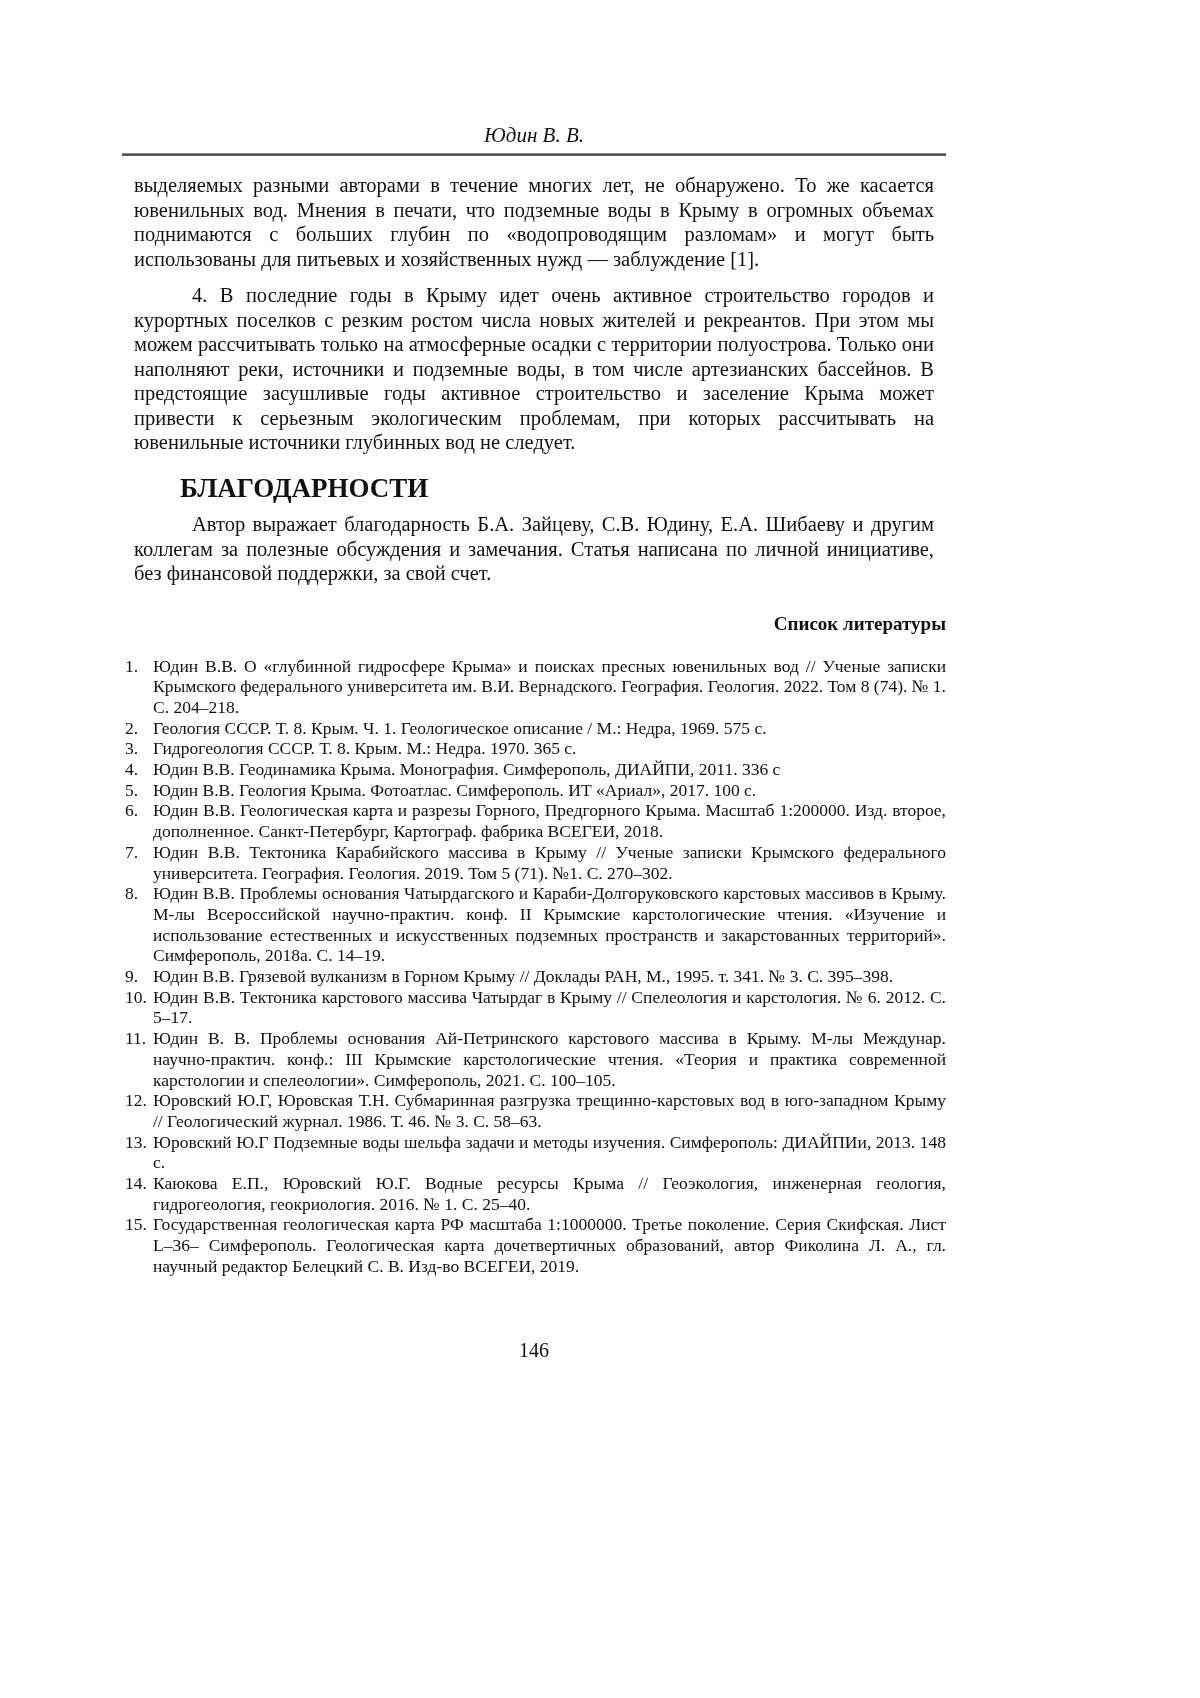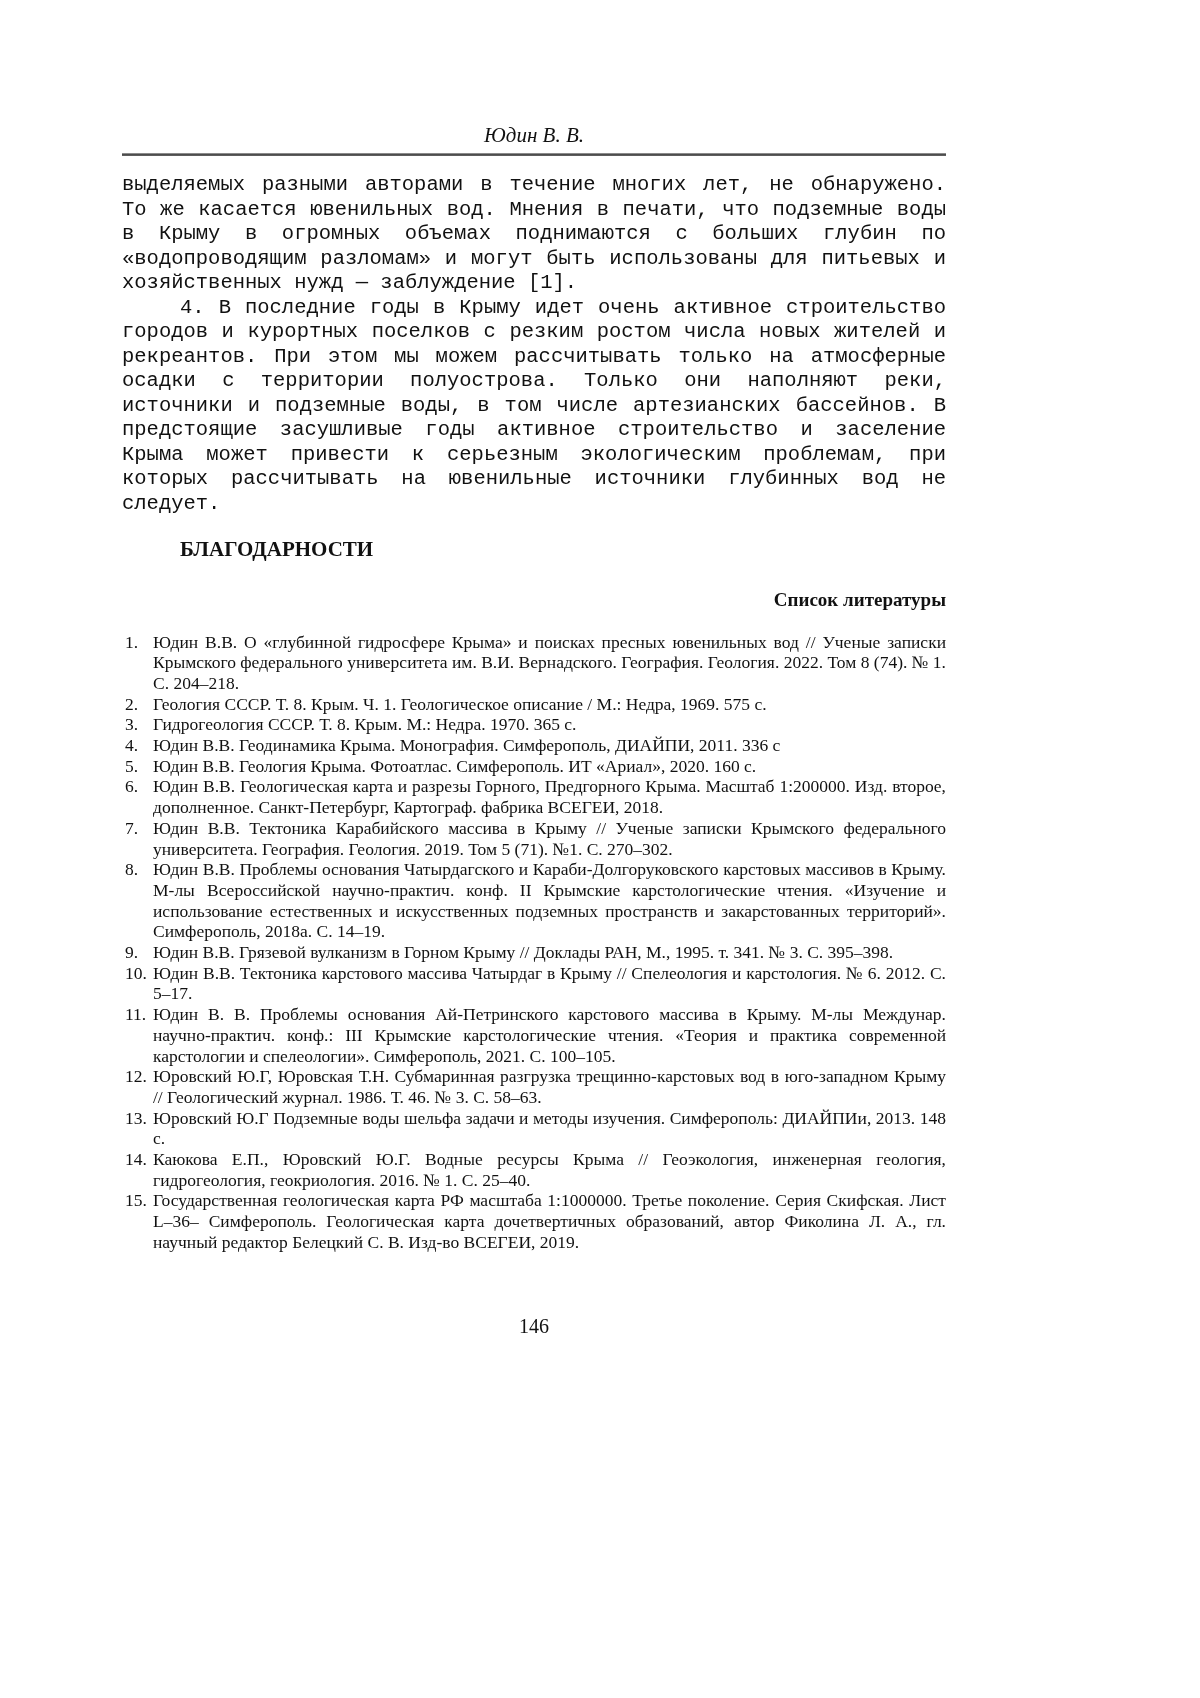--- a/index.html
+++ b/index.html
@@ -32,33 +32,32 @@
     height: 3px;
     border: 0;
     background: linear-gradient(#aaaaaa, #3a3a3a 60%, #777777);
   }
   .body-text {
     font-size: 20.5px;
     line-height: 24.5px;
     text-align: justify;
   }
   .para {
-    margin: 0;
-    font-family: Liberation Mono, monospace;
+    margin: 12px;
   }
   .para-first {
     margin-top: 17px;
   }
   .para-indent {
     text-indent: 58px;
   }
   .ack-heading {
     margin: 21px 0 3px 58px;
     font-weight: bold;
-    font-size: 21px;
+    font-size: 27px;
     line-height: 24.5px;
   }
   .ref-heading {
     text-align: right;
     font-weight: bold;
     font-size: 19px;
     line-height: 24px;
     margin: 26px 0 0 0;
   }
   .refs {
@@ -97,34 +96,35 @@
 
   <div class="header-rule"></div>
 
   <div class="body-text">
     <p class="para para-first">выделяемых разными авторами в течение многих лет, не обнаружено. То же касается ювенильных вод. Мнения в печати, что подземные воды в Крыму в огромных объемах поднимаются с больших глубин по «водопроводящим разломам» и могут быть использованы для питьевых и хозяйственных нужд — заблуждение [1].</p>
     <p class="para para-indent">4. В последние годы в Крыму идет очень активное строительство городов и курортных поселков с резким ростом числа новых жителей и рекреантов. При этом мы можем рассчитывать только на атмосферные осадки с территории полуострова. Только они наполняют реки, источники и подземные воды, в том числе артезианских бассейнов. В предстоящие засушливые годы активное строительство и заселение Крыма может привести к серьезным экологическим проблемам, при которых рассчитывать на ювенильные источники глубинных вод не следует.</p>
   </div>
 
   <div class="ack-heading">БЛАГОДАРНОСТИ</div>
 
+  <p class="para para-indent body-text">Автор выражает благодарность Б.А. Зайцеву, С.В. Юдину, Е.А. Шибаеву и другим коллегам за полезные обсуждения и замечания. Статья написана по личной инициативе, без финансовой поддержки, за свой счет.</p>
 
   <div class="ref-heading">Список литературы</div>
 
   <ol class="refs">
 
       <li class="ref-item">Юдин В.В. О «глубинной гидросфере Крыма» и поисках пресных ювенильных вод // Ученые записки Крымского федерального университета им. В.И. Вернадского. География. Геология. 2022. Том 8 (74). № 1. С. 204–218.</li>
 
       <li class="ref-item">Геология СССР. Т. 8. Крым. Ч. 1. Геологическое описание / М.: Недра, 1969. 575 с.</li>
 
       <li class="ref-item">Гидрогеология СССР. Т. 8. Крым. М.: Недра. 1970. 365 с.</li>
 
       <li class="ref-item">Юдин В.В. Геодинамика Крыма. Монография. Симферополь, ДИАЙПИ, 2011. 336 с</li>
 
-      <li class="ref-item">Юдин В.В. Геология Крыма. Фотоатлас. Симферополь. ИТ «Ариал», 2020. 160 с.</li>
+      <li class="ref-item">Юдин В.В. Геология Крыма. Фотоатлас. Симферополь. ИТ «Ариал», 2017. 100 с.</li>
 
       <li class="ref-item">Юдин В.В. Геологическая карта и разрезы Горного, Предгорного Крыма. Масштаб 1:200000. Изд. второе, дополненное. Санкт-Петербург, Картограф. фабрика ВСЕГЕИ, 2018.</li>
 
       <li class="ref-item">Юдин В.В. Тектоника Карабийского массива в Крыму // Ученые записки Крымского федерального университета. География. Геология. 2019. Том 5 (71). №1. С. 270–302.</li>
 
       <li class="ref-item">Юдин В.В. Проблемы основания Чатырдагского и Караби-Долгоруковского карстовых массивов в Крыму. М-лы Всероссийской научно-практич. конф. II Крымские карстологические чтения. «Изучение и использование естественных и искусственных подземных пространств и закарстованных территорий». Симферополь, 2018а. С. 14–19.</li>
 
       <li class="ref-item">Юдин В.В. Грязевой вулканизм в Горном Крыму // Доклады РАН, М., 1995. т. 341. № 3. С. 395–398.</li>
 
       <li class="ref-item">Юдин В.В. Тектоника карстового массива Чатырдаг в Крыму // Спелеология и карстология. № 6. 2012. С. 5–17.</li>

